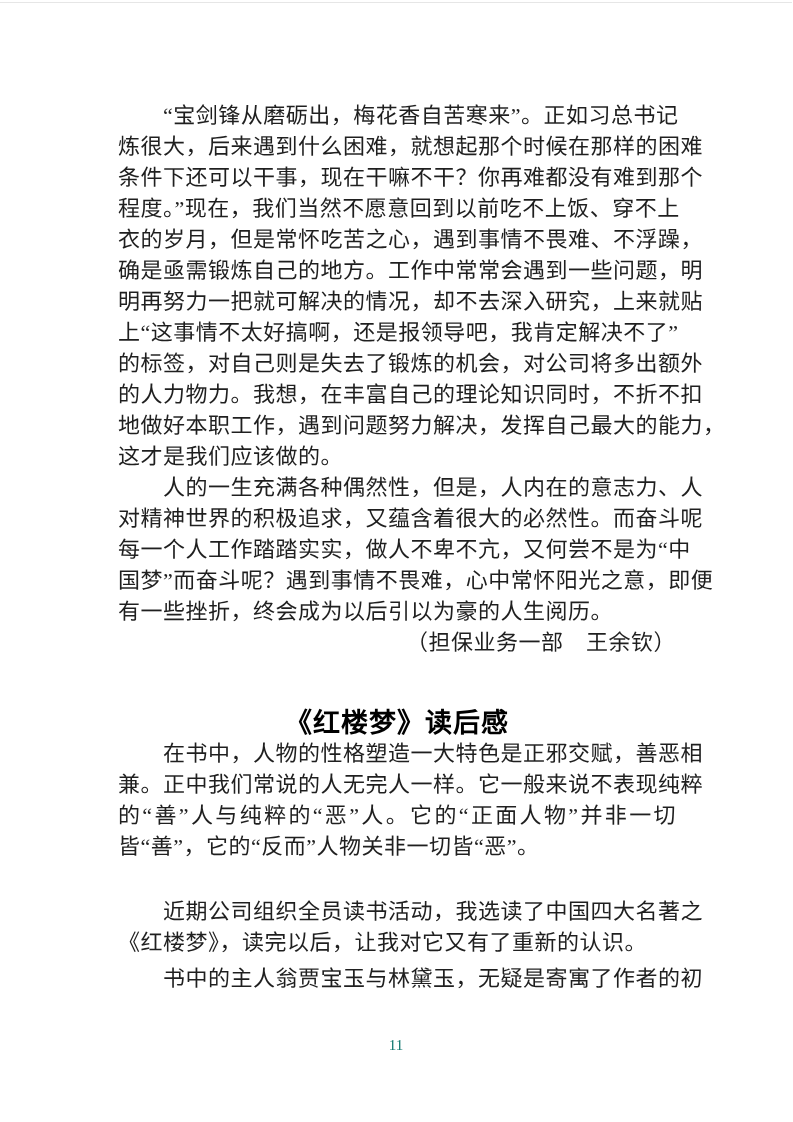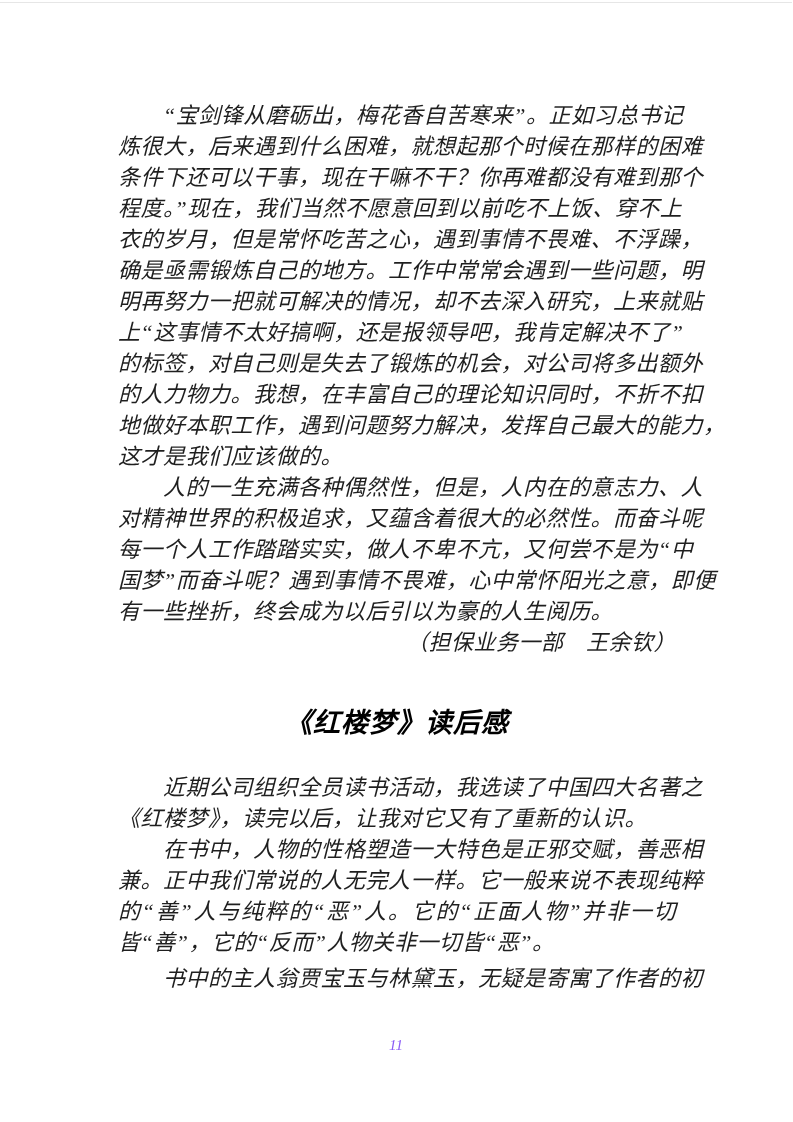--- a/index.html
+++ b/index.html
@@ -4,21 +4,20 @@
 <style>
   html, body { margin: 0; padding: 0; background: #ffffff; }
   .page {
     position: relative;
     width: 792px;
     height: 1122px;
     background: #ffffff;
     overflow: hidden;
     font-family: "Liberation Serif", serif;
     color: #1f1f1f;
-    font-style: italic;
   }
   .scan-edge {
     position: absolute;
     top: 2px; left: 0; right: 0;
     height: 1px;
     background: #e6e6e6;
   }
   .text-block {
     position: absolute;
     left: 118px;
@@ -58,21 +57,21 @@
   }
   .para.after-title { margin-top: 34px; }
   .para.closing { margin-top: 5px; }
   .page-number {
     position: absolute;
     top: 1036px;
     left: 0; right: 0;
     text-align: center;
     font-size: 15px;
     line-height: 18px;
-    color: #8b5cf6;
+    color: #0f766e;
     font-family: "Liberation Serif", serif;
   }
 </style>
 </head>
 <body>
 
 <div class="page">
   <div class="scan-edge"></div>
 
   <div class="text-block">
@@ -97,30 +96,30 @@
       <div class="line">对精神世界的积极追求，又蕴含着很大的必然性。而奋斗呢</div>
       <div class="line">每一个人工作踏踏实实，做人不卑不亢，又何尝不是为“中</div>
       <div class="line">国梦”而奋斗呢？遇到事情不畏难，心中常怀阳光之意，即便</div>
       <div class="line last">有一些挫折，终会成为以后引以为豪的人生阅历。</div>
     </div>
 
     <div class="line sig">（担保业务一部　王余钦）</div>
 
     <div class="doc-title">《红楼梦》读后感</div>
 
-    <div class="para after-title">
-      <div class="line">　　近期公司组织全员读书活动，我选读了中国四大名著之</div>
-      <div class="line last">《红楼梦》，读完以后，让我对它又有了重新的认识。</div>
-    </div>
-
     <div class="para">
       <div class="line">　　在书中，人物的性格塑造一大特色是正邪交赋，善恶相</div>
       <div class="line">兼。正中我们常说的人无完人一样。它一般来说不表现纯粹</div>
       <div class="line">的“善”人与纯粹的“恶”人。它的“正面人物”并非一切</div>
       <div class="line last">皆“善”，它的“反而”人物关非一切皆“恶”。</div>
+    </div>
+
+    <div class="para after-title">
+      <div class="line">　　近期公司组织全员读书活动，我选读了中国四大名著之</div>
+      <div class="line last">《红楼梦》，读完以后，让我对它又有了重新的认识。</div>
     </div>
 
     <div class="para closing">
       <div class="line last">　　书中的主人翁贾宝玉与林黛玉，无疑是寄寓了作者的初</div>
     </div>
 
   </div>
 
   <div class="page-number">11</div>
 </div>

